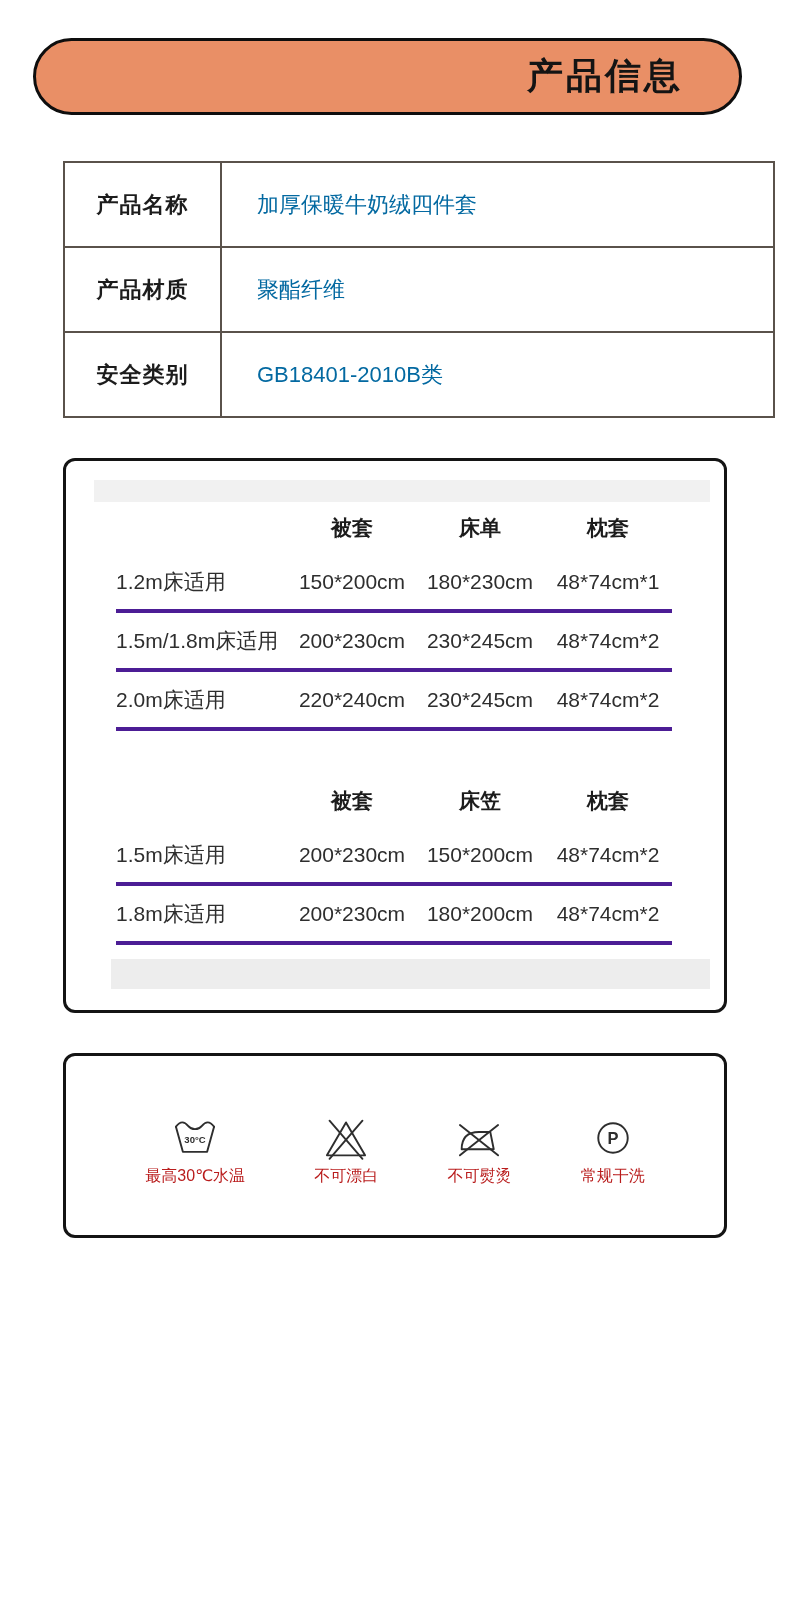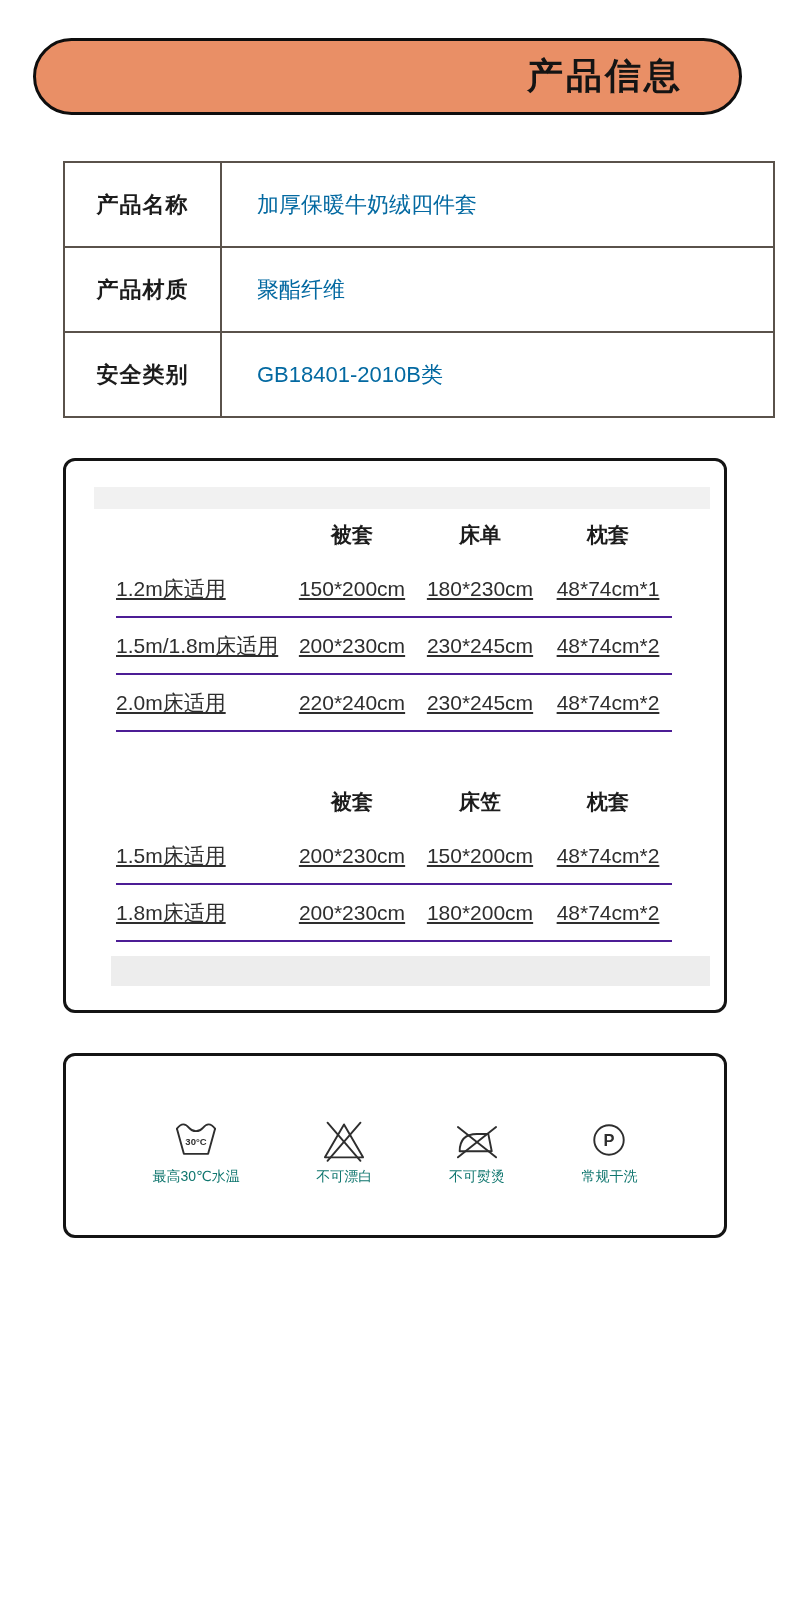--- a/index.html
+++ b/index.html
@@ -26,50 +26,50 @@
     margin:46px 0 0 63px;width:712px;border-collapse:collapse;table-layout:fixed;border-radius:17px;
   }
   .info-table th,.info-table td{
     border:2px solid #5A524B;height:81px;font-size:22px;color:#0369a1;
   }
   .info-table th{width:153px;font-weight:700;text-align:center;letter-spacing:1px;color:#1c1c1c;}
   .info-table td{padding-left:35px;text-align:left;font-weight:400;}
   
   .size-box{
     margin:40px 0 0 63px;width:664px;height:555px;box-sizing:border-box;
-    border:3px solid #141414;border-radius:12px;padding-top:26px;
+    border:3px solid #141414;border-radius:12px;padding-top:19px;
     position:relative;
   }
   .band{height:22px;background:#f1f1f1;}
   .band-top{margin:0 14px 0 28px;}
   .band-bottom{margin:14px 14px 0 45px;height:30px;background:#ededed;}
   .size-table{margin:0 52px 0 50px;}
   .size-table.second{margin-top:44px;}
   .size-row{
     display:grid;grid-template-columns:172px 1fr 1fr 1fr;
     align-items:center;height:55px;font-size:21px;color:#2e2e2e;
   }
   .size-row .c{text-align:center;}
   .size-row .l{text-align:left;}
   .size-head{height:52px;font-weight:700;color:#1c1c1c;}
-  .size-row.data{border-bottom:2px solid #4c1d95;text-decoration:underline;}
+  .size-row.data{border-bottom:4px solid #4c1d95;}
   
   .care-box{
     margin:40px 0 0 63px;width:664px;height:185px;box-sizing:border-box;
     border:3px solid #141414;border-radius:12px;
     display:flex;align-items:center;justify-content:space-evenly;padding:8px 10px 0 10px;
   }
   .care-item{display:flex;flex-direction:column;align-items:center;gap:2px;}
   .care-icon{width:52px;height:52px;display:block;}
   .care-icon svg{width:52px;height:52px;display:block;}
   .care-icon path,.care-icon line,.care-icon rect,.care-icon circle{
     fill:none;stroke:#2e2e2e;stroke-width:2.2;stroke-linejoin:round;stroke-linecap:round;
   }
   .care-icon text{fill:#2e2e2e;stroke:none;font-family:"Liberation Sans",sans-serif;}
-  .care-label{font-size:14px;color:#0f766e;}
+  .care-label{font-size:16px;color:#b91c1c;}
 </style>
 </head>
 <body>
 
 <div class="page">
 
   <div class="banner">
     <span class="banner-label">产品信息</span>
   </div>
 

